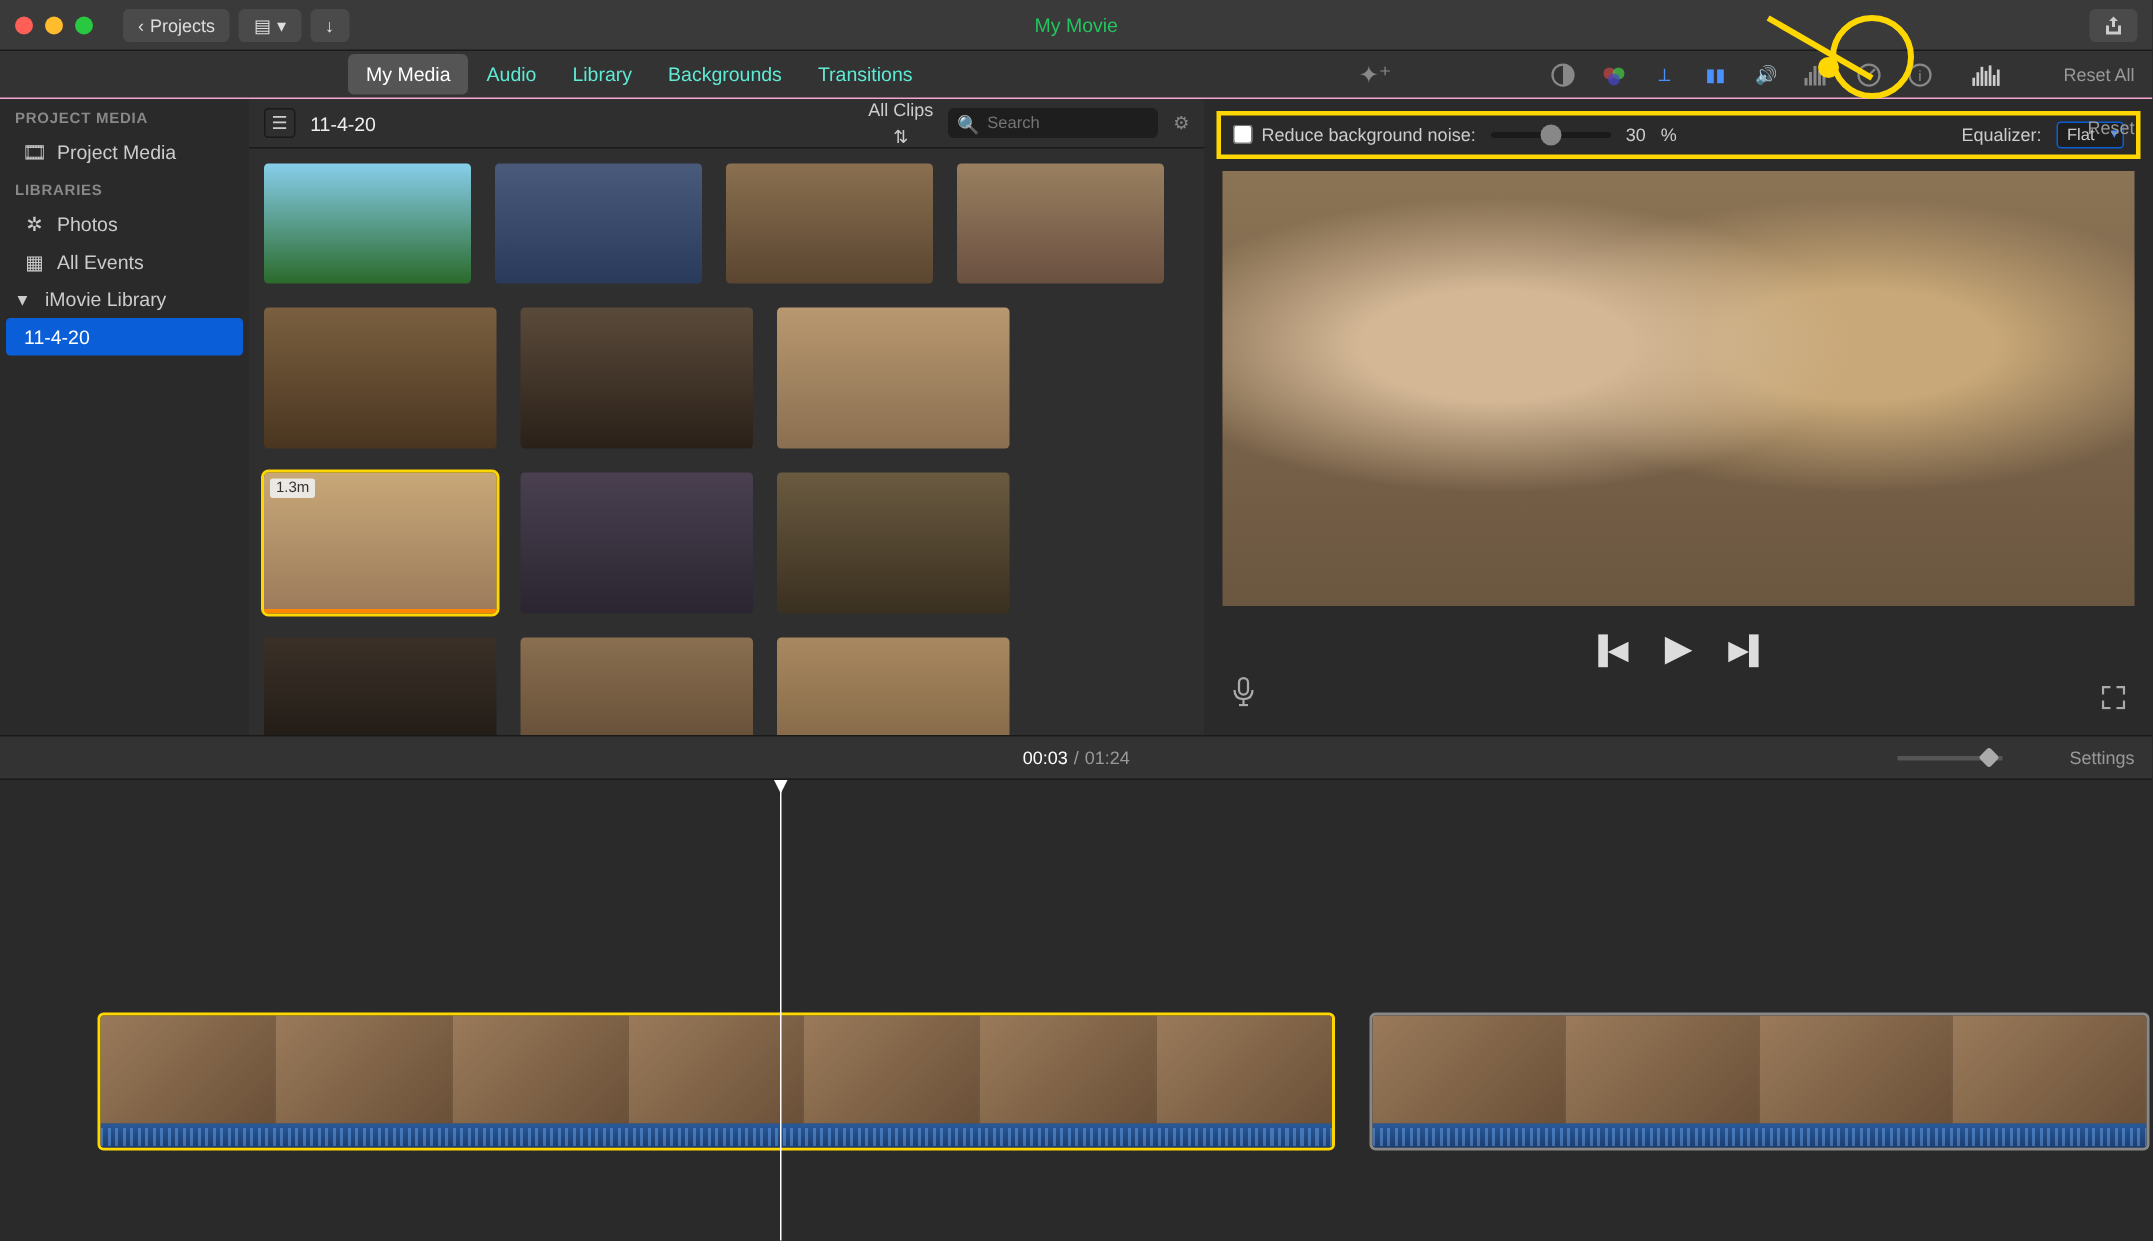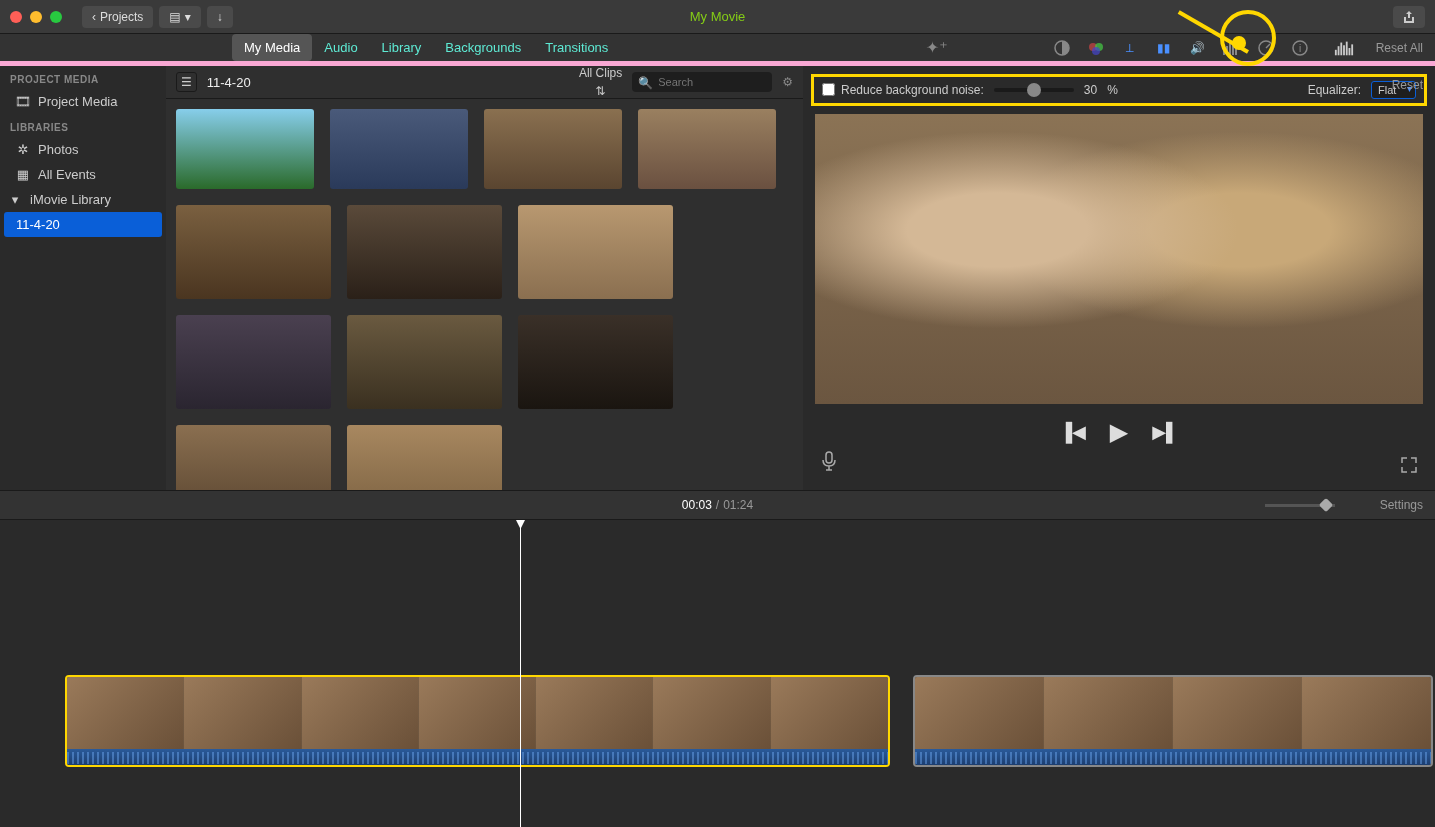--- a/index.html
+++ b/index.html
@@ -5,29 +5,29 @@
 * { margin: 0; padding: 0; box-sizing: border-box; }
 body { font-family: -apple-system, BlinkMacSystemFont, "Helvetica Neue", sans-serif; background: #2a2a2a; color: #ccc; font-size: 12px; width: 1435px; height: 827px; overflow: hidden; }
 .titlebar { height: 34px; background: #3a3a3a; display: flex; align-items: center; padding: 0 10px; border-bottom: 1px solid #1a1a1a; }
 .traffic-lights { display: flex; gap: 8px; }
 .tl { width: 12px; height: 12px; border-radius: 50%; }
 .tl-red { background: #ff5f57; }
 .tl-yellow { background: #ffbd2e; }
 .tl-green { background: #28c940; }
 .title-btns { display: flex; gap: 6px; margin-left: 20px; }
 .tb-btn { background: #4a4a4a; border: none; color: #ddd; padding: 3px 10px; border-radius: 4px; font-size: 12px; cursor: pointer; display: flex; align-items: center; gap: 4px; height: 22px; }
-.title { position: absolute; left: 50%; transform: translateX(-50%); color: #84cc16; font-size: 13px; }
+.title { position: absolute; left: 50%; transform: translateX(-50%); color: #22c55e; font-size: 13px; }
 .share-btn { margin-left: auto; background: #4a4a4a; width: 32px; height: 22px; border-radius: 4px; display: flex; align-items: center; justify-content: center; cursor: pointer; }
-.tabbar { height: 32px; background: #333; display: flex; align-items: center; padding: 0 12px; border-bottom: 5px solid #f9a8d4; }
+.tabbar { height: 32px; background: #333; display: flex; align-items: center; padding: 0 12px; border-bottom: 1px solid #f9a8d4; }
 .tabs { display: flex; gap: 0; margin-left: 220px; }
 .tab { padding: 6px 12px; color: #5eead4; cursor: pointer; font-size: 13px; }
 .tab.active { background: #555; border-radius: 4px; color: #fff; }
 .inspector-icons { margin-left: auto; display: flex; gap: 14px; align-items: center; }
 .insp-icon { width: 20px; height: 20px; display: flex; align-items: center; justify-content: center; cursor: pointer; color: #888; position: relative; }
-.reset-all { color: #999; margin-left: 8px; font-size: 12px; cursor: pointer; }
+.reset-all { color: #999; margin-left: 28px; font-size: 12px; cursor: pointer; }
 .wand { color: #888; font-size: 16px; margin-right: 90px; }
 .main { display: flex; height: 424px; }
 .sidebar { width: 166px; background: #2a2a2a; padding: 0; }
 .sb-header { color: #888; font-size: 10px; font-weight: bold; padding: 8px 10px 4px; letter-spacing: 0.5px; }
 .sb-item { padding: 5px 10px 5px 16px; color: #ccc; cursor: pointer; display: flex; align-items: center; gap: 8px; font-size: 13px; }
 .sb-item.selected { background: #0a5fd8; color: #fff; border-radius: 3px; margin: 0 4px; padding-left: 12px; }
 .sb-item.tree { padding-left: 8px; }
 .sb-icon { width: 14px; height: 14px; display: inline-flex; align-items: center; justify-content: center; }
 .browser { flex: 1; background: #2f2f2f; display: flex; flex-direction: column; }
 .browser-hdr { height: 34px; display: flex; align-items: center; padding: 0 10px; gap: 10px; border-bottom: 1px solid #1a1a1a; }
@@ -212,20 +212,23 @@
       <span class="gear">⚙</span>
     </div>
     <div class="clips-grid">
       <div class="clip" style="background:linear-gradient(#87ceeb,#2a6a2a)"></div>
       <div class="clip" style="background:linear-gradient(#4a5a7a,#2a3a5a)"></div>
       <div class="clip" style="background:linear-gradient(#8a7050,#5a4530)"></div>
       <div class="clip" style="background:linear-gradient(#9a8060,#6a5040)"></div>
       <div class="clip wide" style="background:linear-gradient(#7a6040,#4a3520)"></div>
       <div class="clip wide" style="background:linear-gradient(#5a4a3a,#2a2018)"></div>
       <div class="clip wide" style="background:linear-gradient(#b89870,#8a6f50)"></div>
+      <div class="clip wide sel" style="background:linear-gradient(#c8a878,#9a7a5a)">
+        <span class="badge">1.3m</span>
+      </div>
       <div class="clip wide" style="background:linear-gradient(#4a4050,#2a2530)"></div>
       <div class="clip wide" style="background:linear-gradient(#6a5a40,#3a3020)"></div>
       <div class="clip wide" style="background:linear-gradient(#3a3028,#1a1510)"></div>
       <div class="clip wide" style="background:linear-gradient(#8a6f50,#5a4530)"></div>
       <div class="clip wide" style="background:linear-gradient(#a88860,#7a6040)"></div>
     </div>
   </div>
 
   <div class="viewer">
     <div class="noise-bar">

